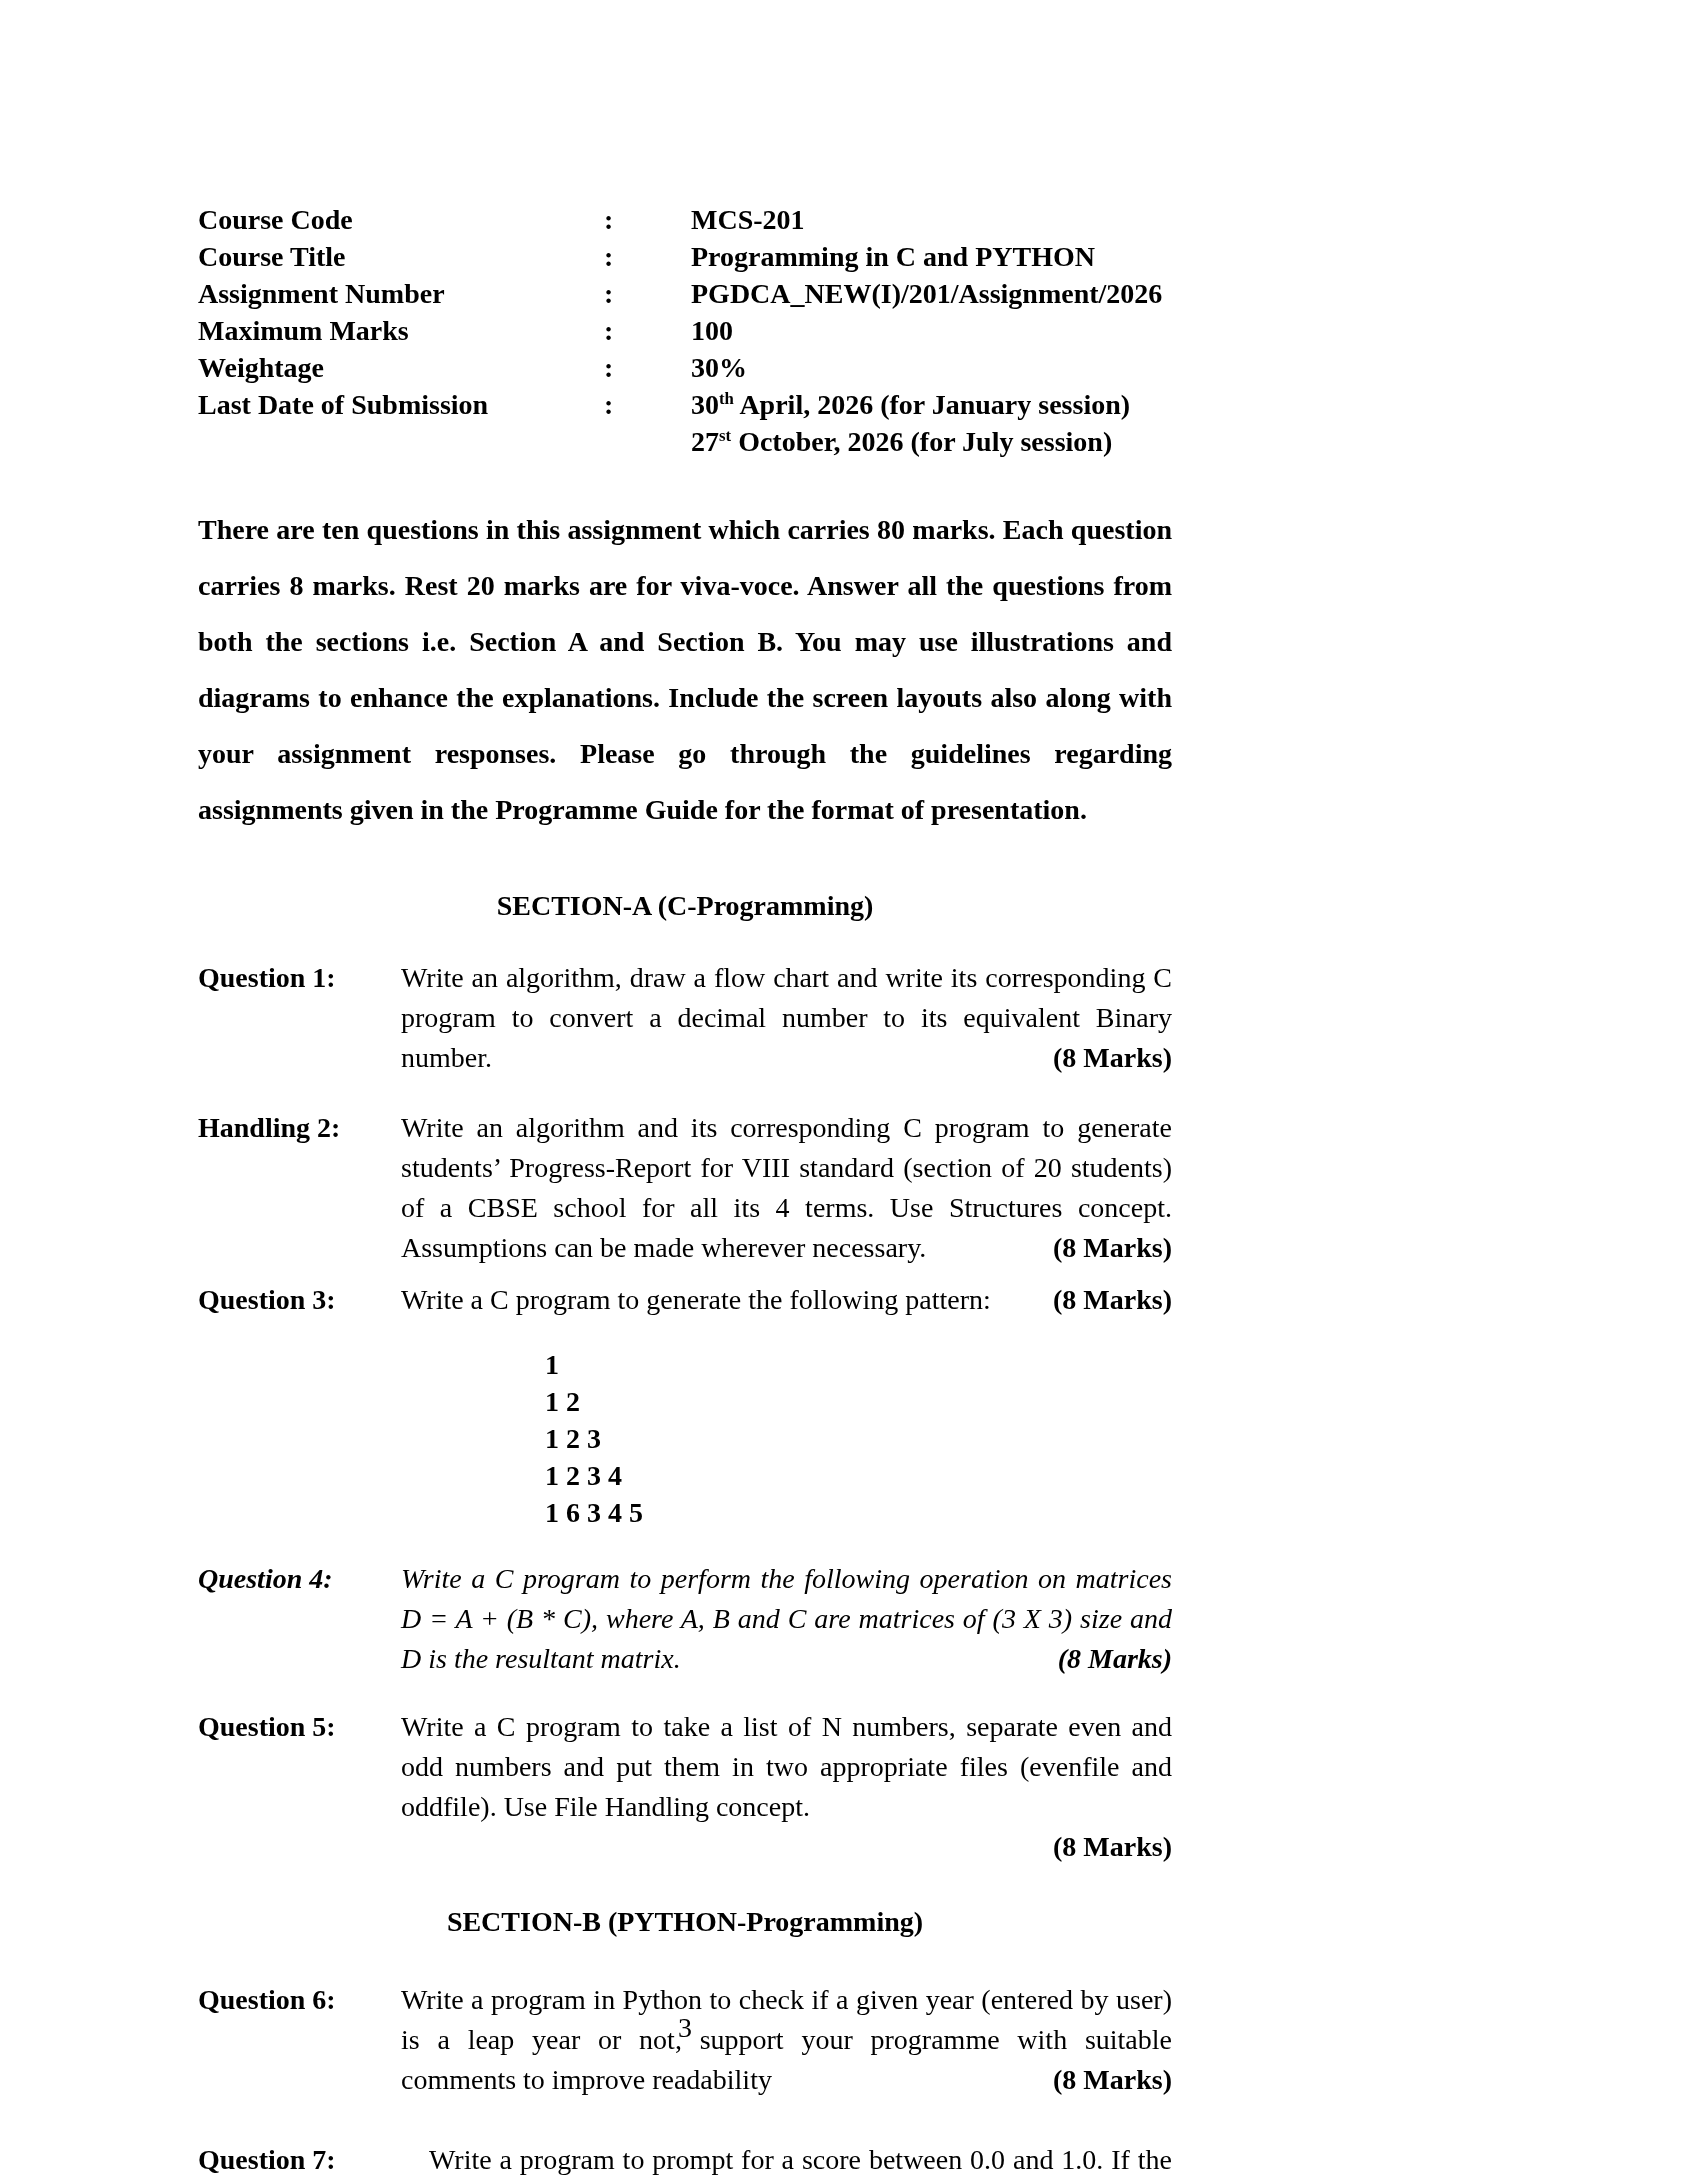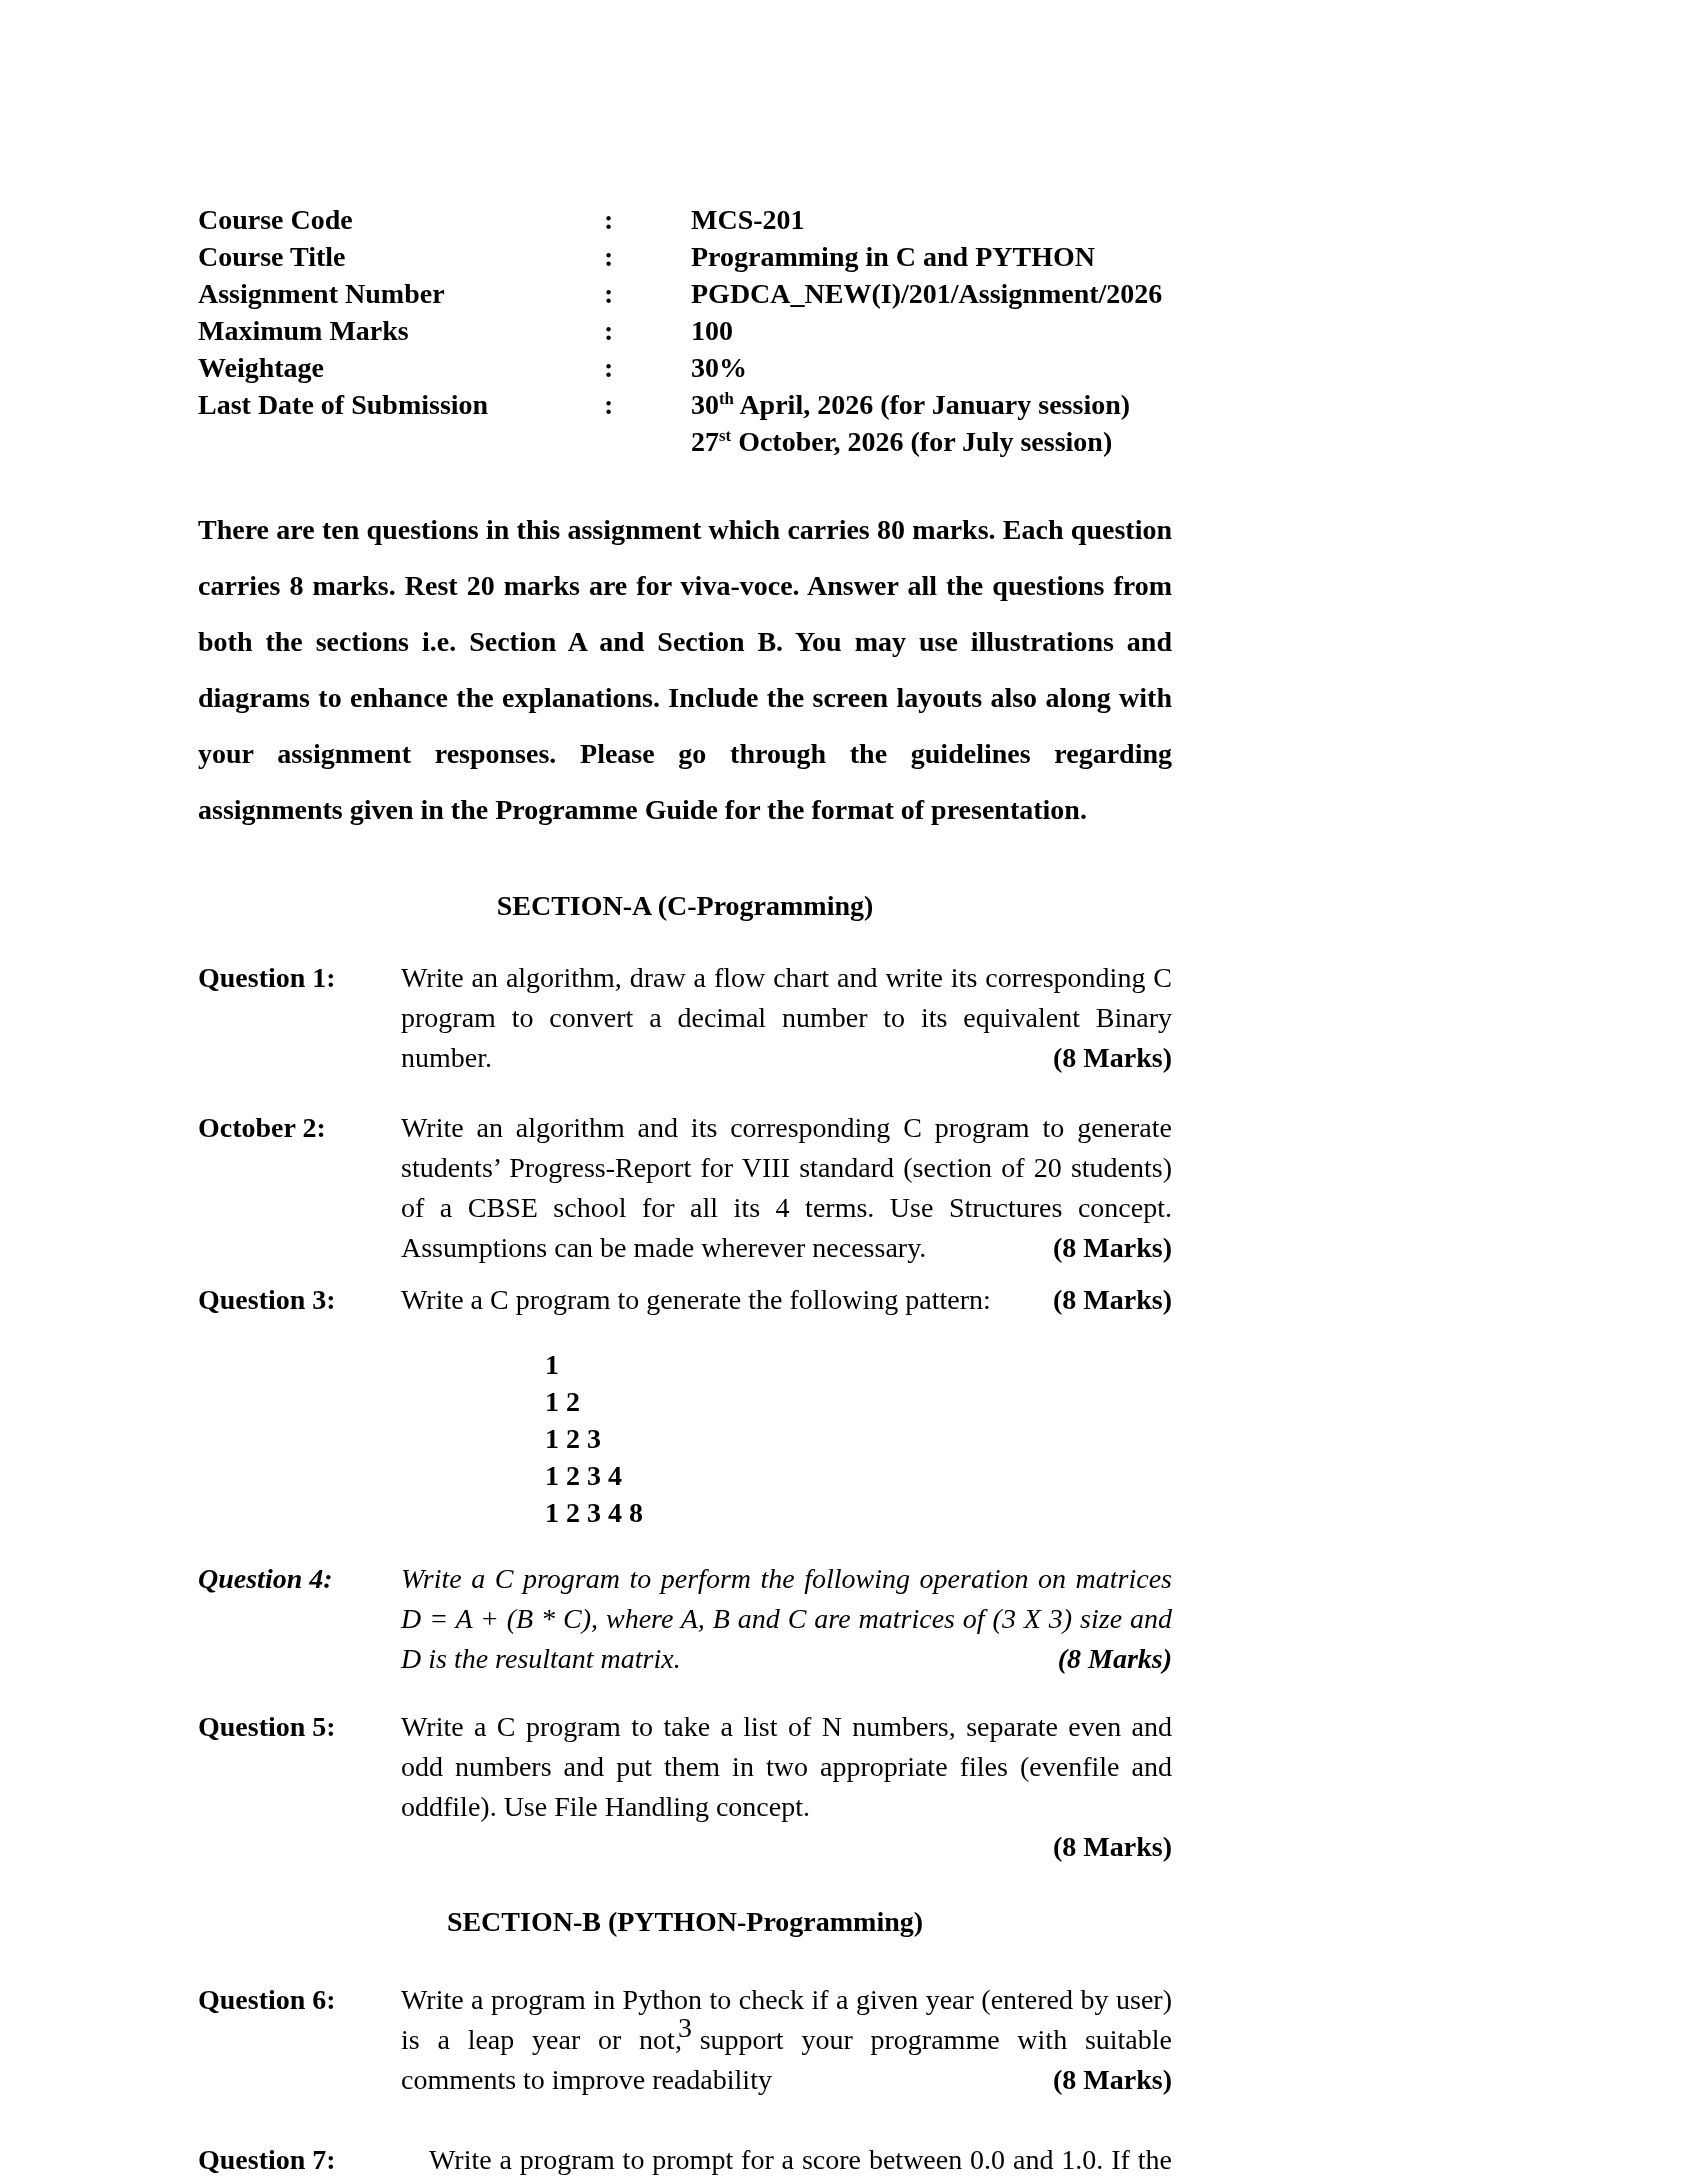--- a/index.html
+++ b/index.html
@@ -126,41 +126,41 @@
 
   <div class="question q1">
     <span class="q-label">Question 1:</span>
     <div class="q-body-wrap">
       <p class="q-body">Write an algorithm, draw a flow chart and write its corresponding C program to convert a decimal number to its equivalent Binary number.</p>
       <span class="q-marks q-marks-abs">(8 Marks)</span>
     </div>
   </div>
 
   <div class="question q2">
-    <span class="q-label">October 2:</span>
+    <span class="q-label">Handling 2:</span>
     <div class="q-body-wrap">
       <p class="q-body">Write an algorithm and its corresponding C program to generate students’ Progress-Report for VIII standard (section of 20 students) of a CBSE school for all its 4 terms. Use Structures concept. Assumptions can be made wherever necessary.</p>
       <span class="q-marks q-marks-abs">(8 Marks)</span>
     </div>
   </div>
 
   <div class="question q3">
     <span class="q-label">Question 3:</span>
     <div class="q-body-wrap">
       <p class="q-body">Write a C program to generate the following pattern:</p>
       <span class="q-marks q-marks-abs">(8 Marks)</span>
     </div>
   </div>
 
   <div class="pattern">
     <div>1</div>
     <div>1 2</div>
     <div>1 2 3</div>
     <div>1 2 3 4</div>
-    <div>1 2 3 4 8</div>
+    <div>1 6 3 4 5</div>
   </div>
 
   <div class="question q4">
     <span class="q-label">Question 4:</span>
     <div class="q-body-wrap">
       <p class="q-body">Write a C program to perform the following operation on matrices D = A + (B * C), where A, B and C are matrices of (3 X 3) size and D is the resultant matrix.</p>
       <span class="q-marks q-marks-abs">(8 Marks)</span>
     </div>
   </div>
 

